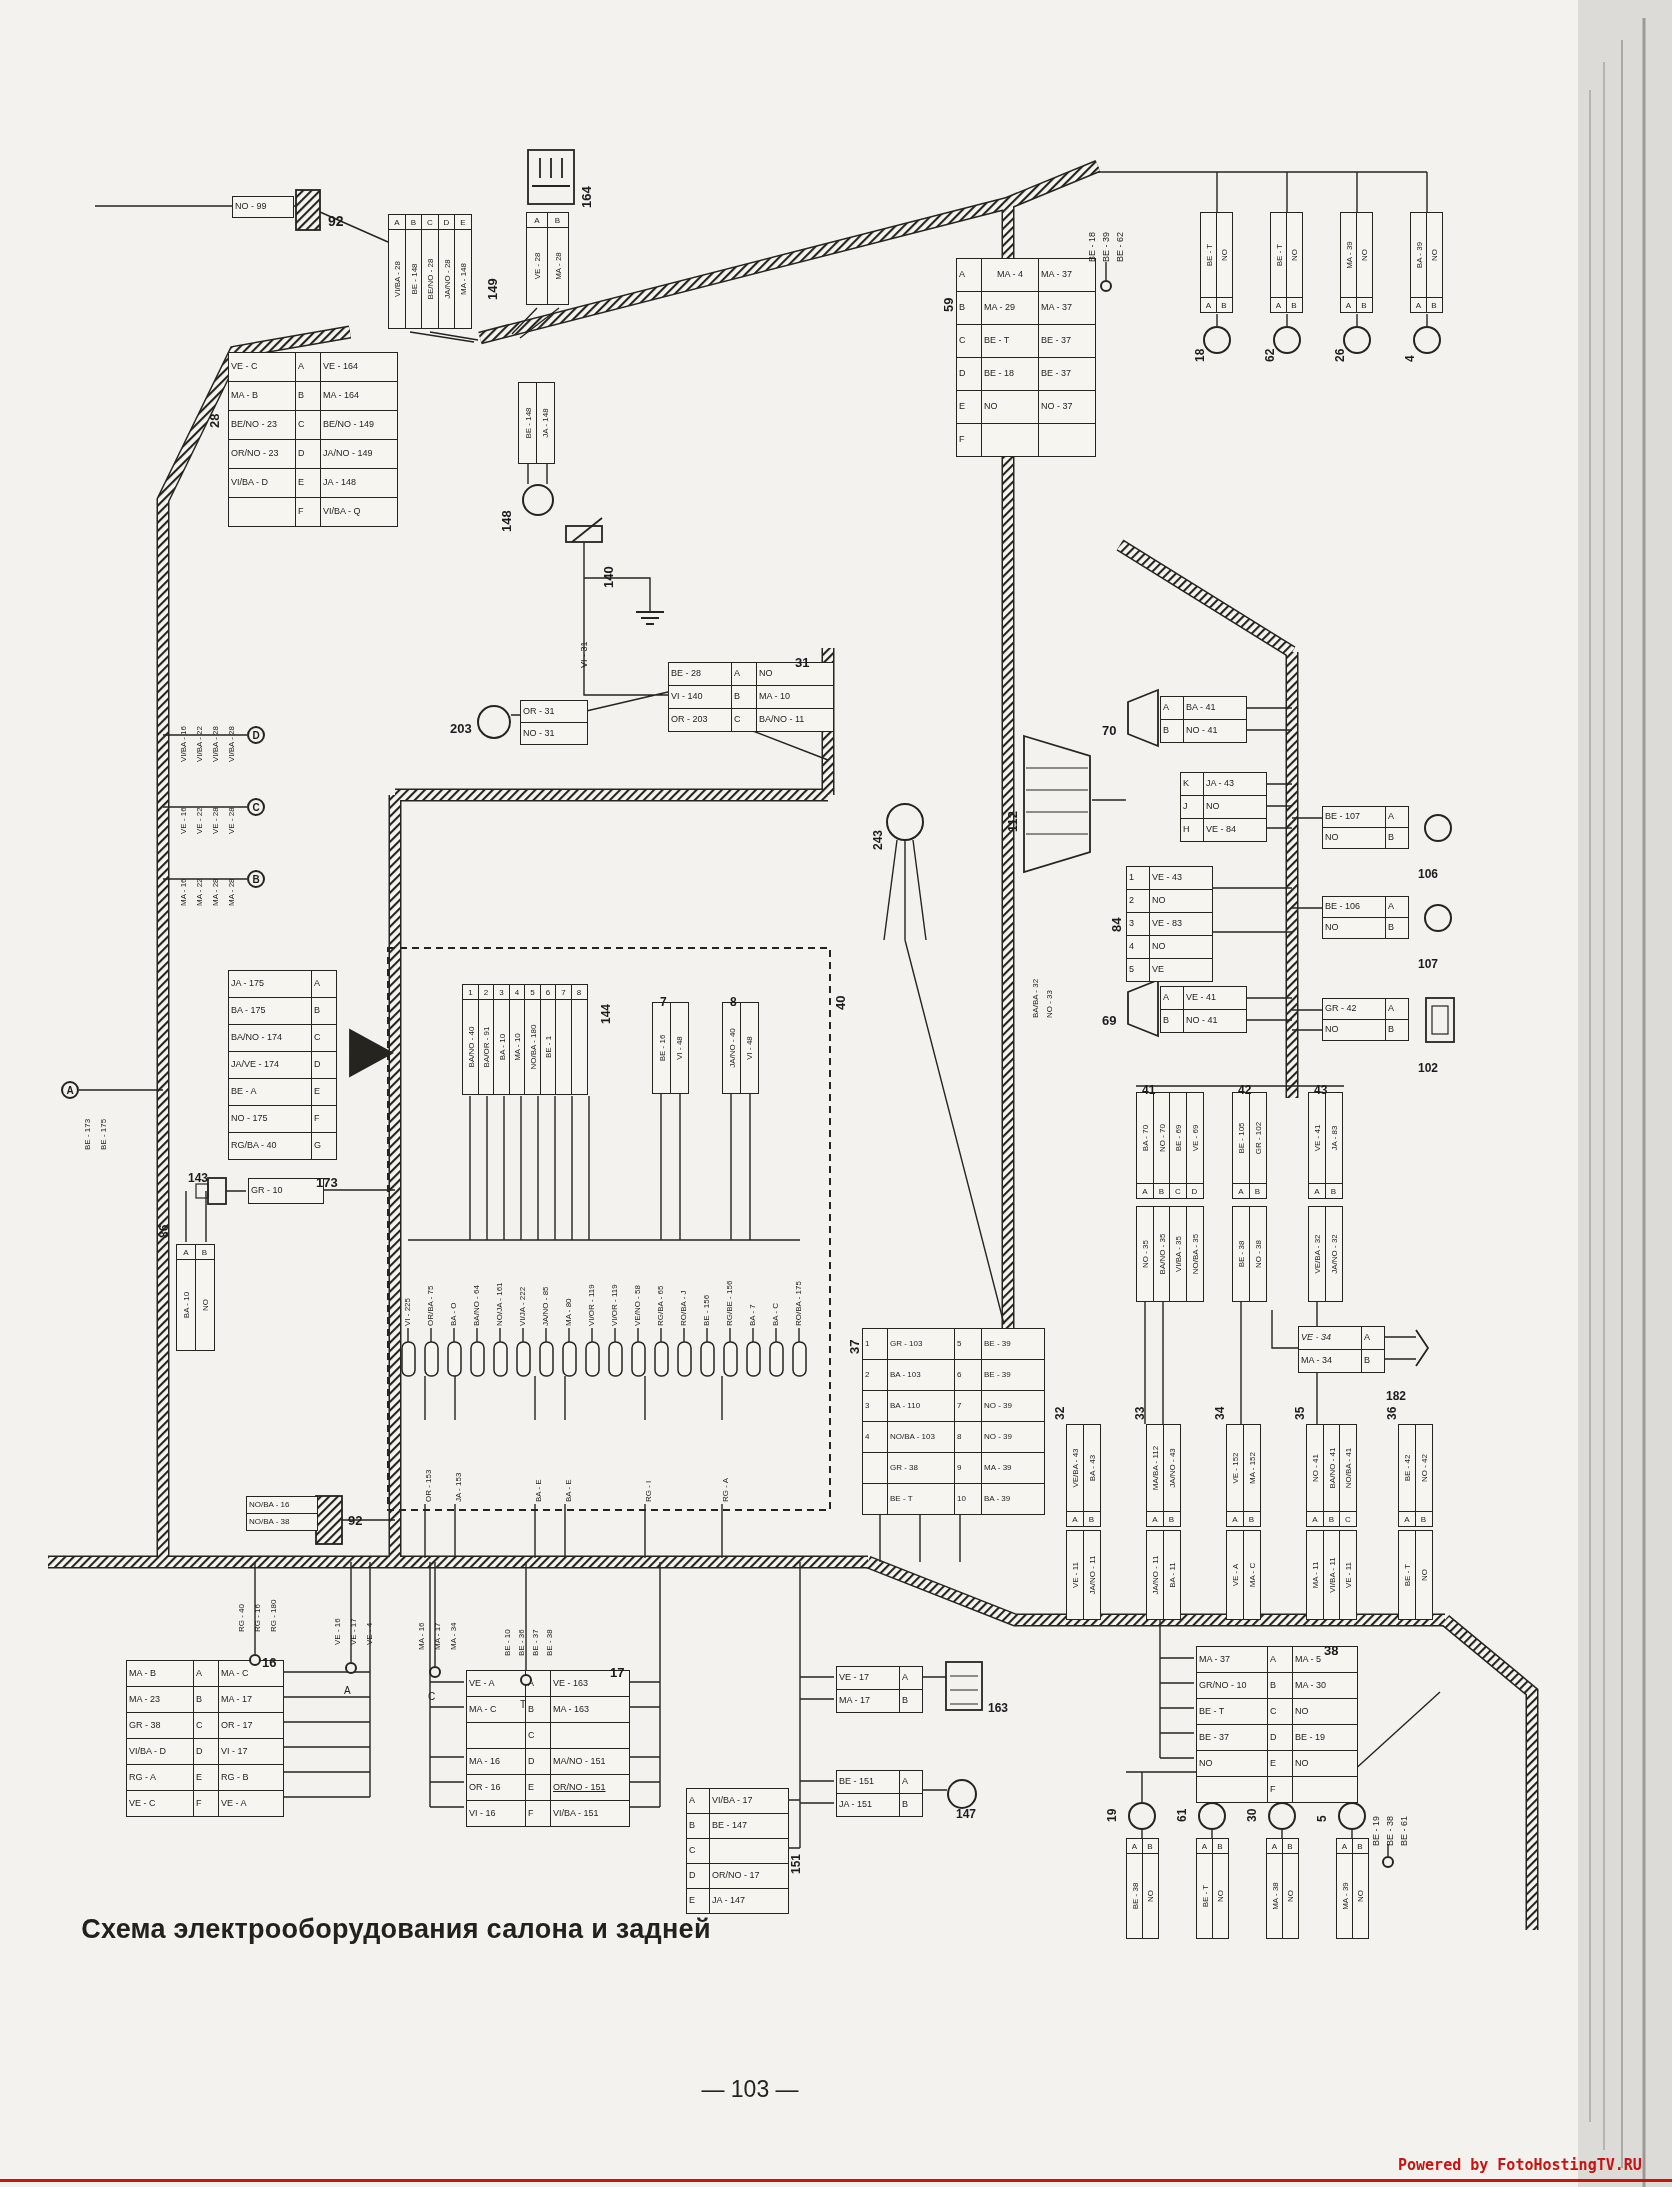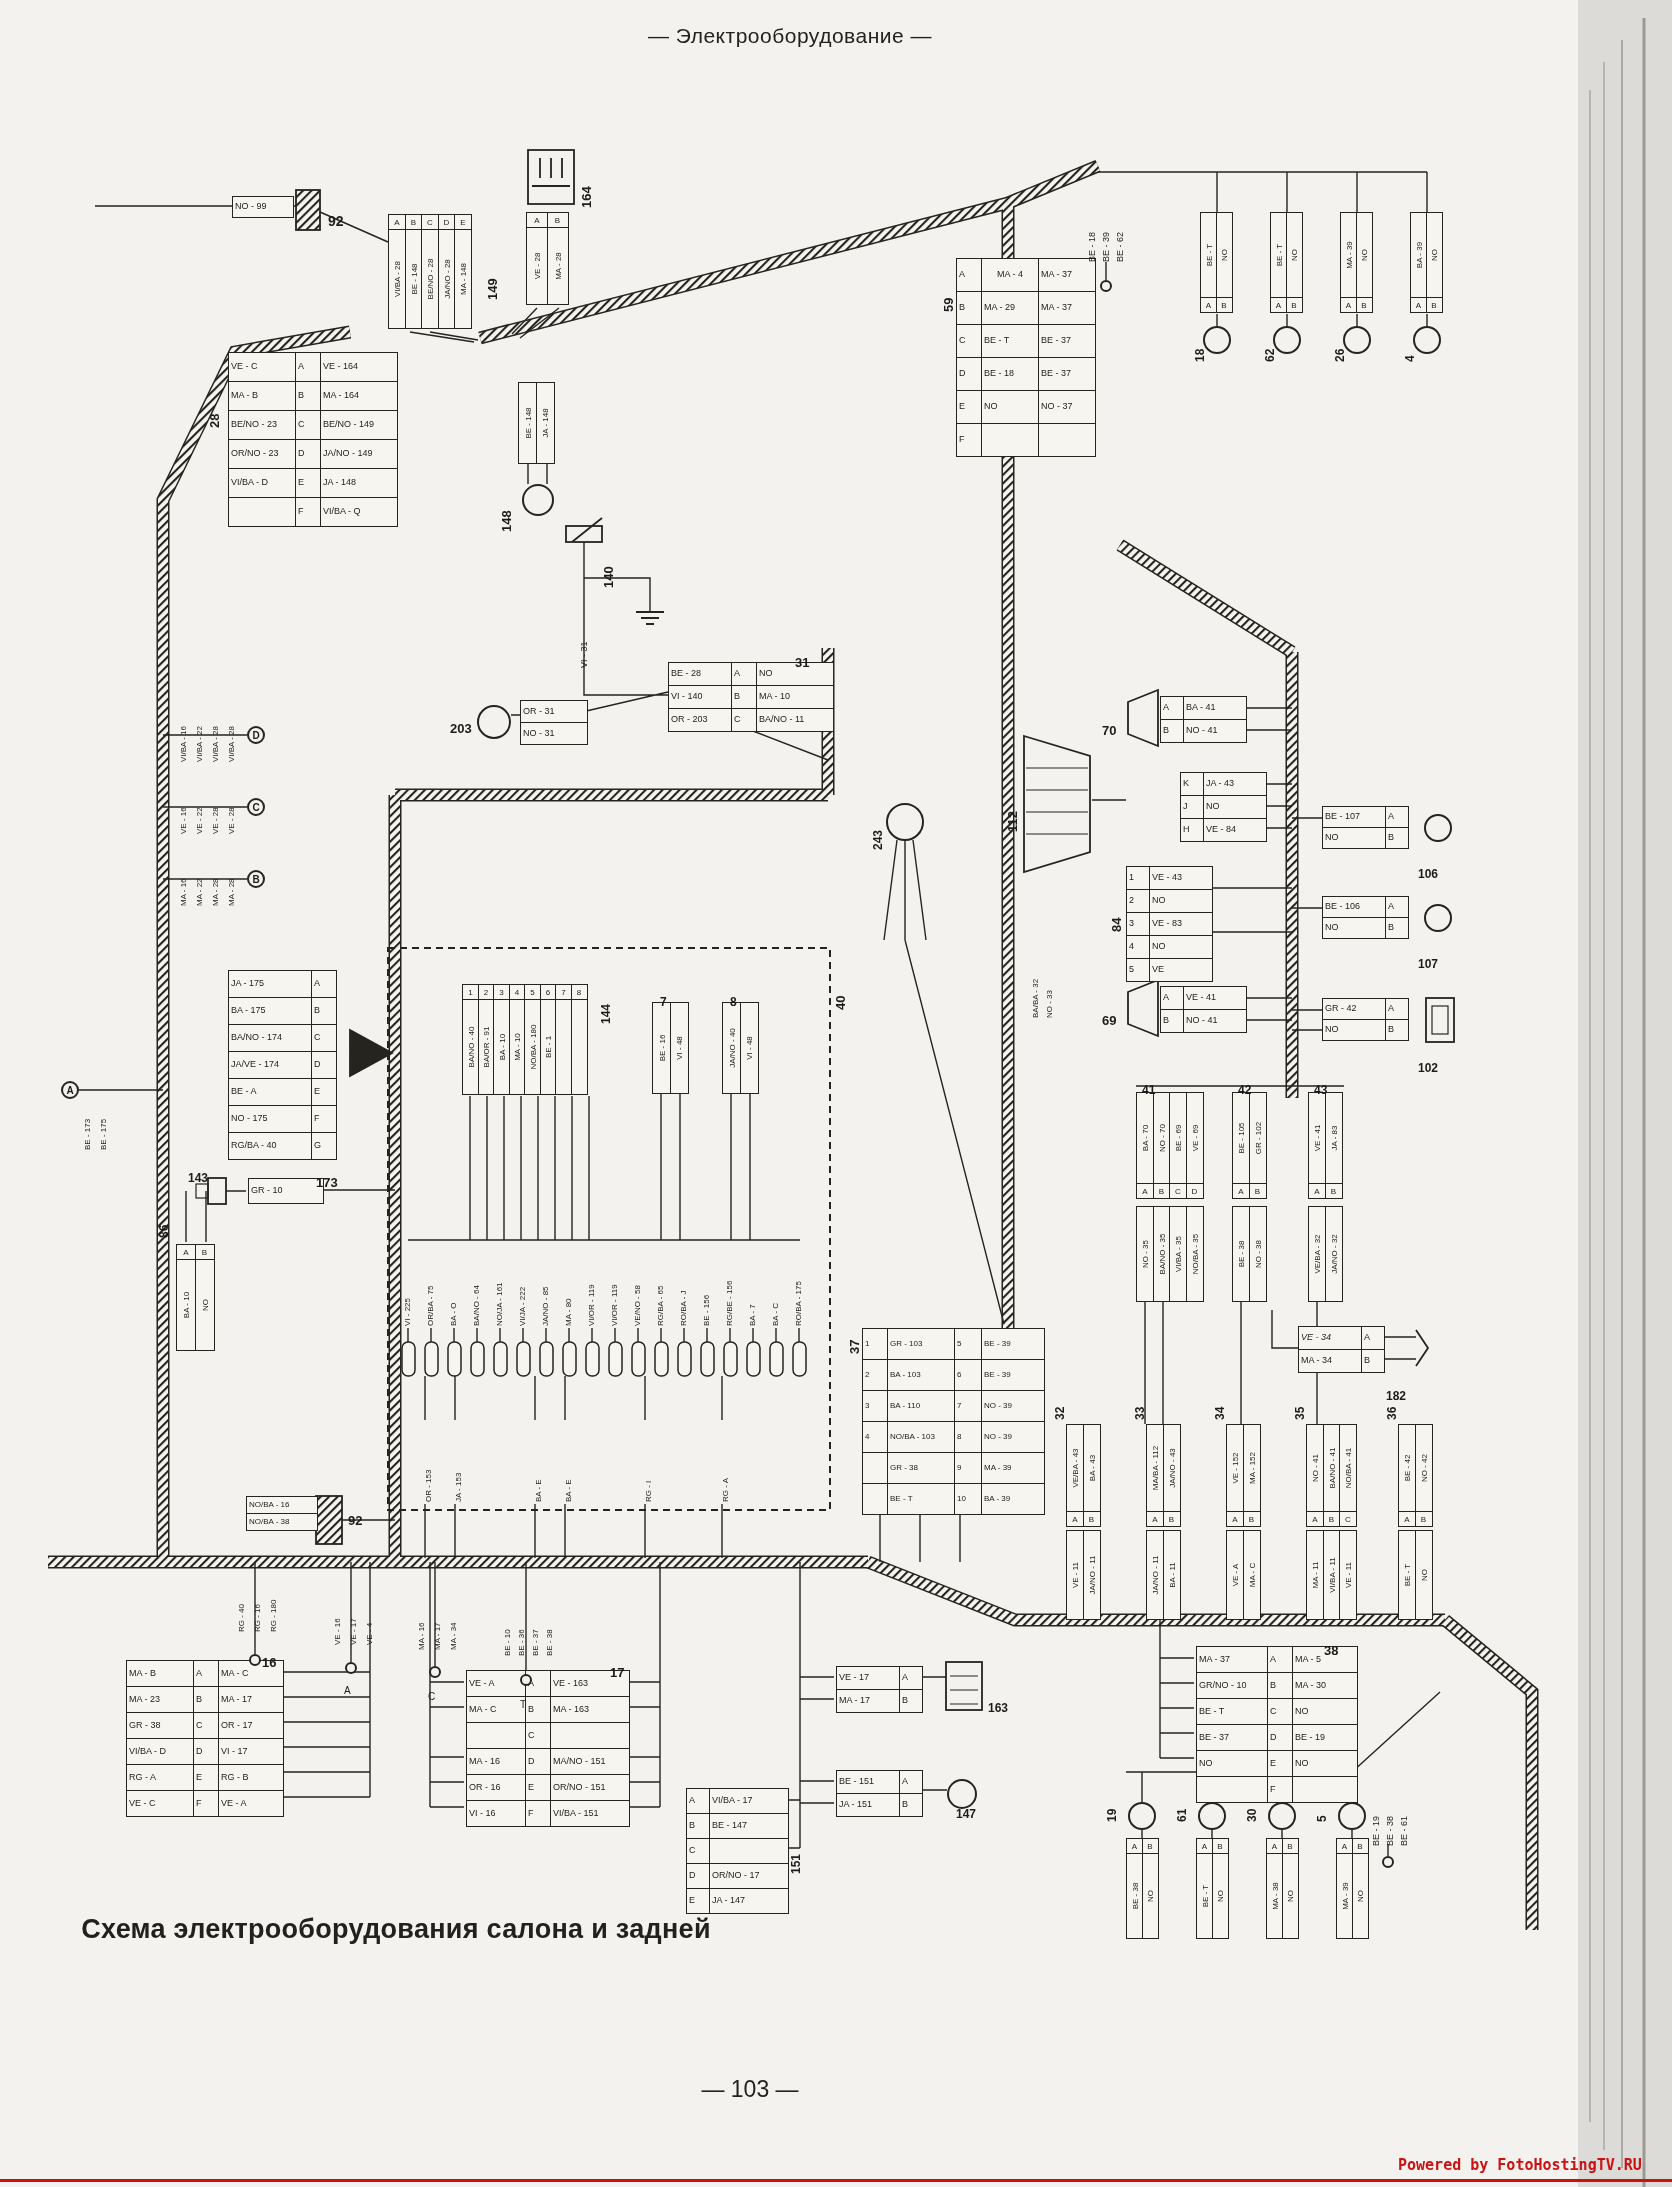--- a/index.html
+++ b/index.html
@@ -183,21 +183,20 @@
         <rect x="208" y="1178" width="18" height="26"></rect>
         <rect x="196" y="1184" width="12" height="14" stroke-width="1.2"></rect>
       </g>
       <polygon points="350,1030 392,1053 350,1076" fill="#26241f"></polygon>
       <path d="M1416 1330L1428 1348L1416 1366"></path>
     </g>
 
     <rect x="0" y="2179" width="1672" height="3" fill="#cc1111"></rect>
   </svg>
 
-  <div class="hdr">— Электрооборудование —</div>
 
   <div id="diagram-layer">
       <table class="tblock" style="left: 232px; top: 196px;">
         <tbody>
           <tr>
             <td style="width: 56px; height: 20px;">NO - 99</td>
           </tr>
         </tbody>
       </table>
       <table class="tblock" style="left: 228px; top: 352px;">
@@ -562,21 +561,21 @@
             <td style="width: 74px; height: 25px;"></td>
           </tr>
           <tr>
             <td style="width: 54px; height: 25px;">MA - 16</td>
             <td style="width: 20px; height: 25px;">D</td>
             <td style="width: 74px; height: 25px;">MA/NO - 151</td>
           </tr>
           <tr>
             <td style="width: 54px; height: 25px;">OR - 16</td>
             <td style="width: 20px; height: 25px;">E</td>
-            <td style="width: 74px; height: 25px;">OR/NO - 151</td>
+            <td style="width: 74px; height: 25px; text-decoration: underline;">OR/NO - 151</td>
           </tr>
           <tr>
             <td style="width: 54px; height: 25px;">VI - 16</td>
             <td style="width: 20px; height: 25px;">F</td>
             <td style="width: 74px; height: 25px;">VI/BA - 151</td>
           </tr>
         </tbody>
       </table>
       <table class="tblock" style="left: 836px; top: 1666px;">
         <tbody>

